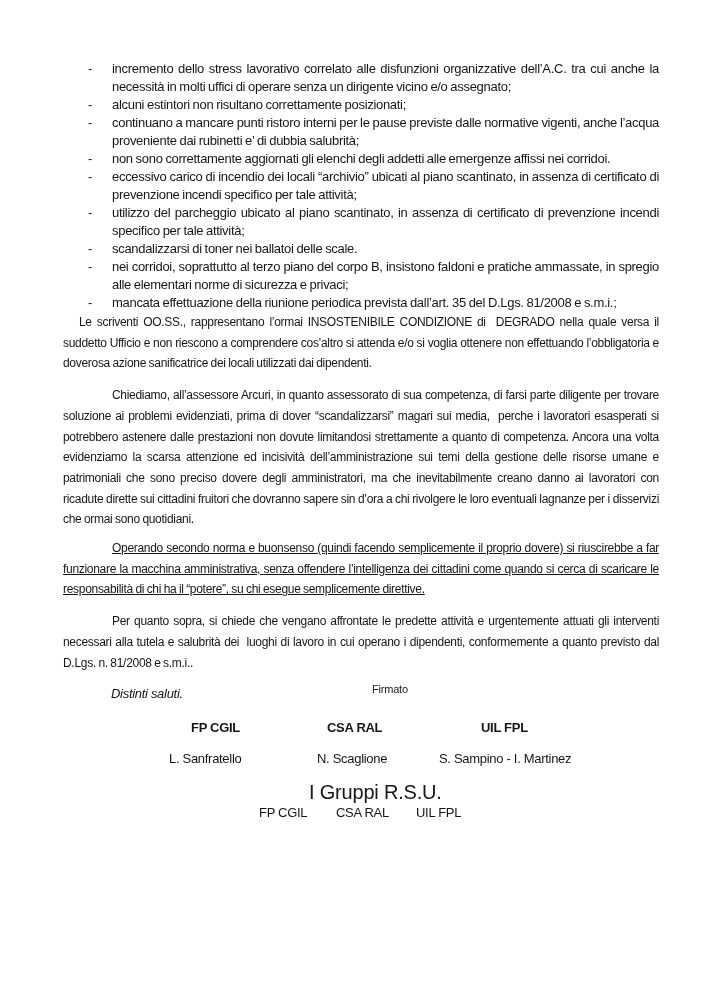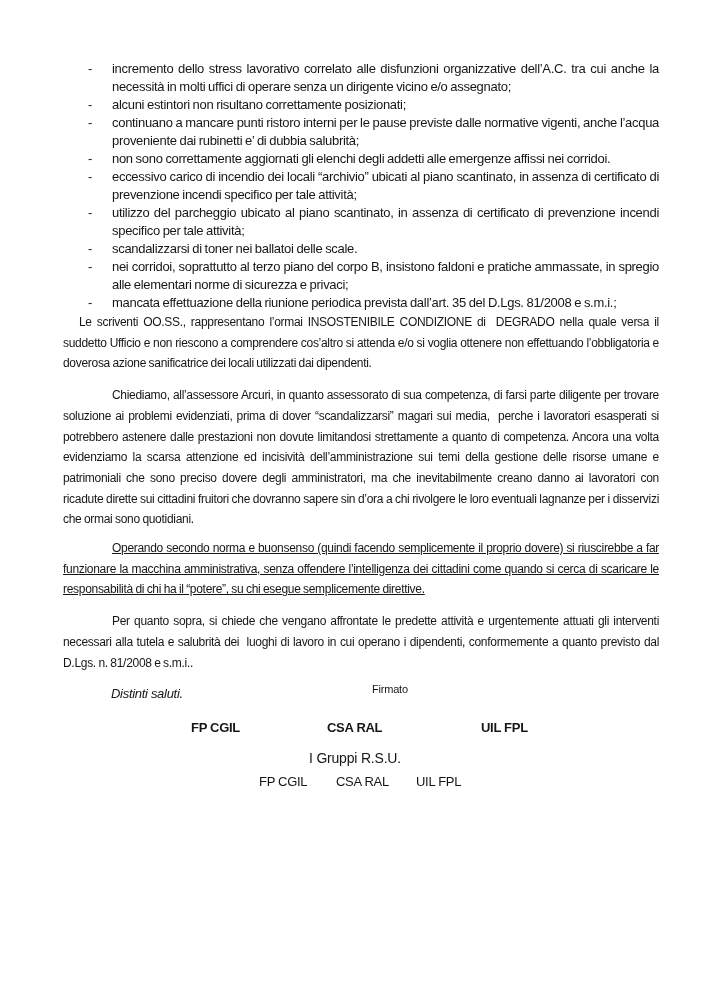--- a/index.html
+++ b/index.html
@@ -55,21 +55,21 @@
   .row4 { margin-top: 10px; height: 23px; }
   .row5 { margin-top: 1px;  height: 20px; }
   .closing { left: 48px; top: 3px; font-style: italic; }
   .firmato { left: 279px; top: 0; font-size: 11px; letter-spacing: -0.2px; margin-left: 30px; }
   .u1 { left: 128px; top: 0; }
   .u2 { left: 264px; top: 0; }
   .u3 { left: 418px; top: 0; }
   .n1 { left: 106px; top: 0; }
   .n2 { left: 254px; top: 0; }
   .n3 { left: 376px; top: 0; }
-  .gtitle { left: 246px; top: 0; font-size: 14px; letter-spacing: -0.2px; }
+  .gtitle { left: 246px; top: 0; font-size: 20px; letter-spacing: -0.2px; }
   .g1 { left: 196px; top: 0; }
   .g2 { left: 273px; top: 0; }
   .g3 { left: 353px; top: 0; }
 </style>
 </head>
 <body>
 
 <div class="page">
   <div class="content">
 
@@ -124,20 +124,25 @@
       <span class="closing">Distinti saluti.</span>
       <span class="firmato">Firmato</span>
     </div>
 
     <div class="sig-row row2">
       <span class="u1">FP CGIL</span>
       <span class="u2">CSA RAL</span>
       <span class="u3">UIL FPL</span>
     </div>
 
+    <div class="sig-row row3">
+      <span class="n1">L. Sanfratello</span>
+      <span class="n2">N. Scaglione</span>
+      <span class="n3">S. Sampino - I. Martinez</span>
+    </div>
 
     <div class="sig-row row4">
       <span class="gtitle">I Gruppi R.S.U.</span>
     </div>
 
     <div class="sig-row row5">
       <span class="g1">FP CGIL</span>
       <span class="g2">CSA RAL</span>
       <span class="g3">UIL FPL</span>
     </div>

